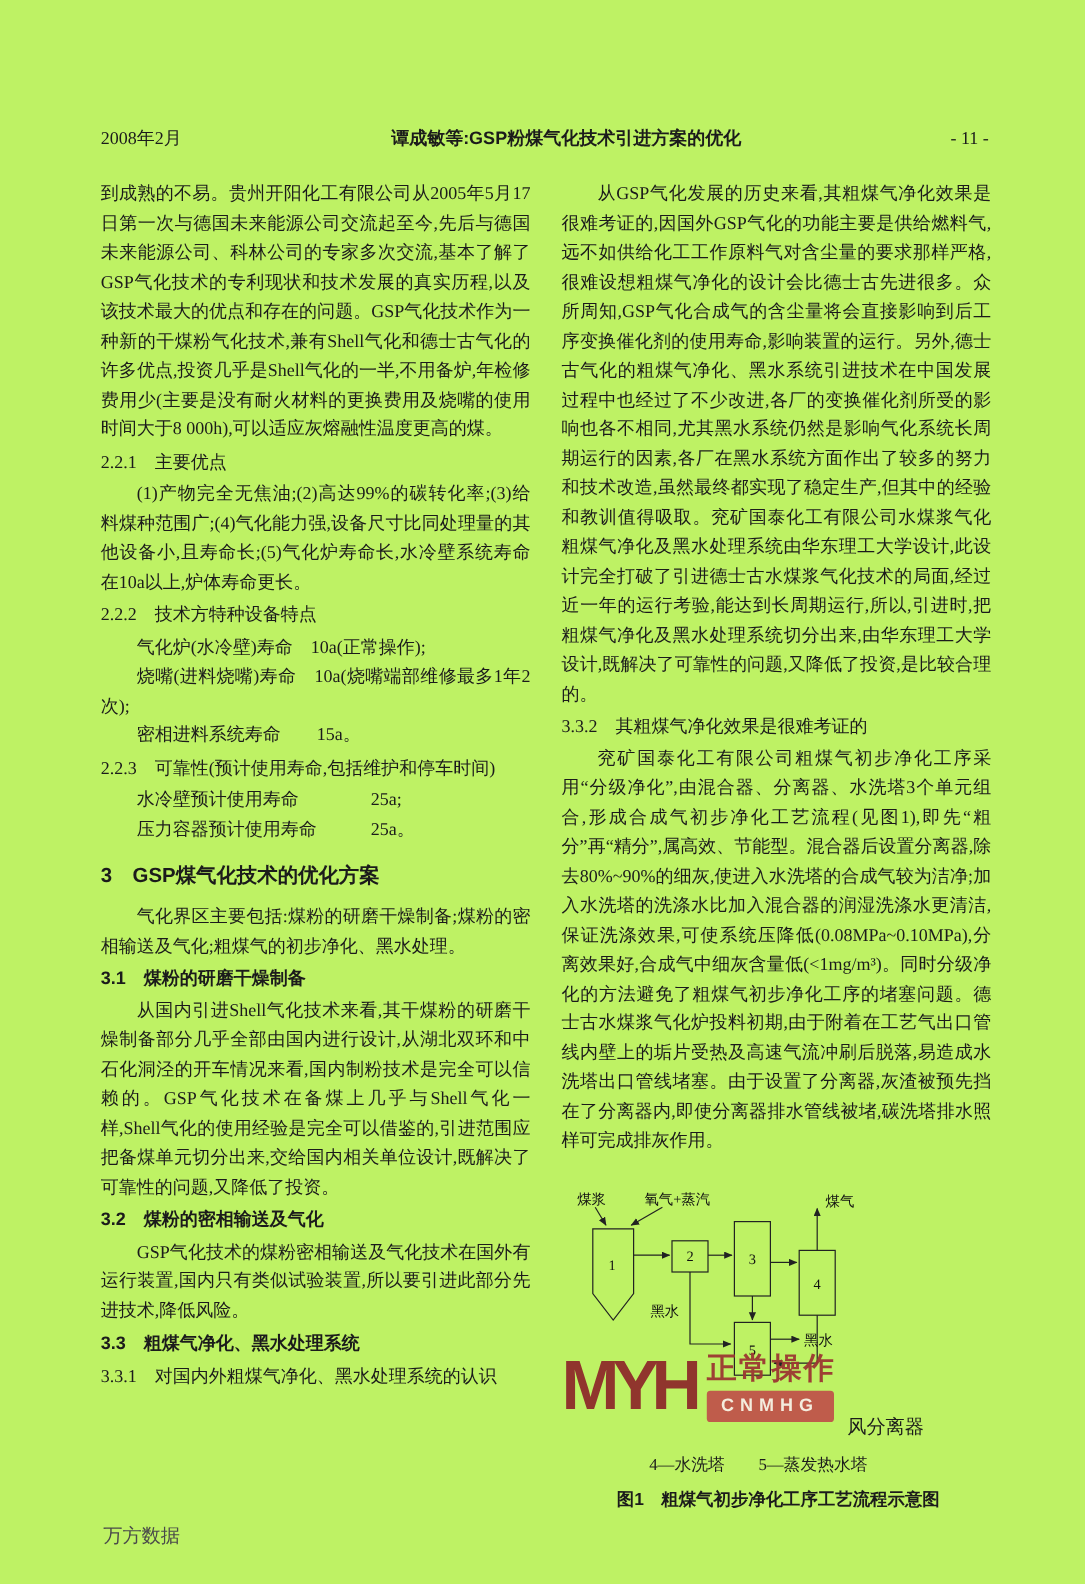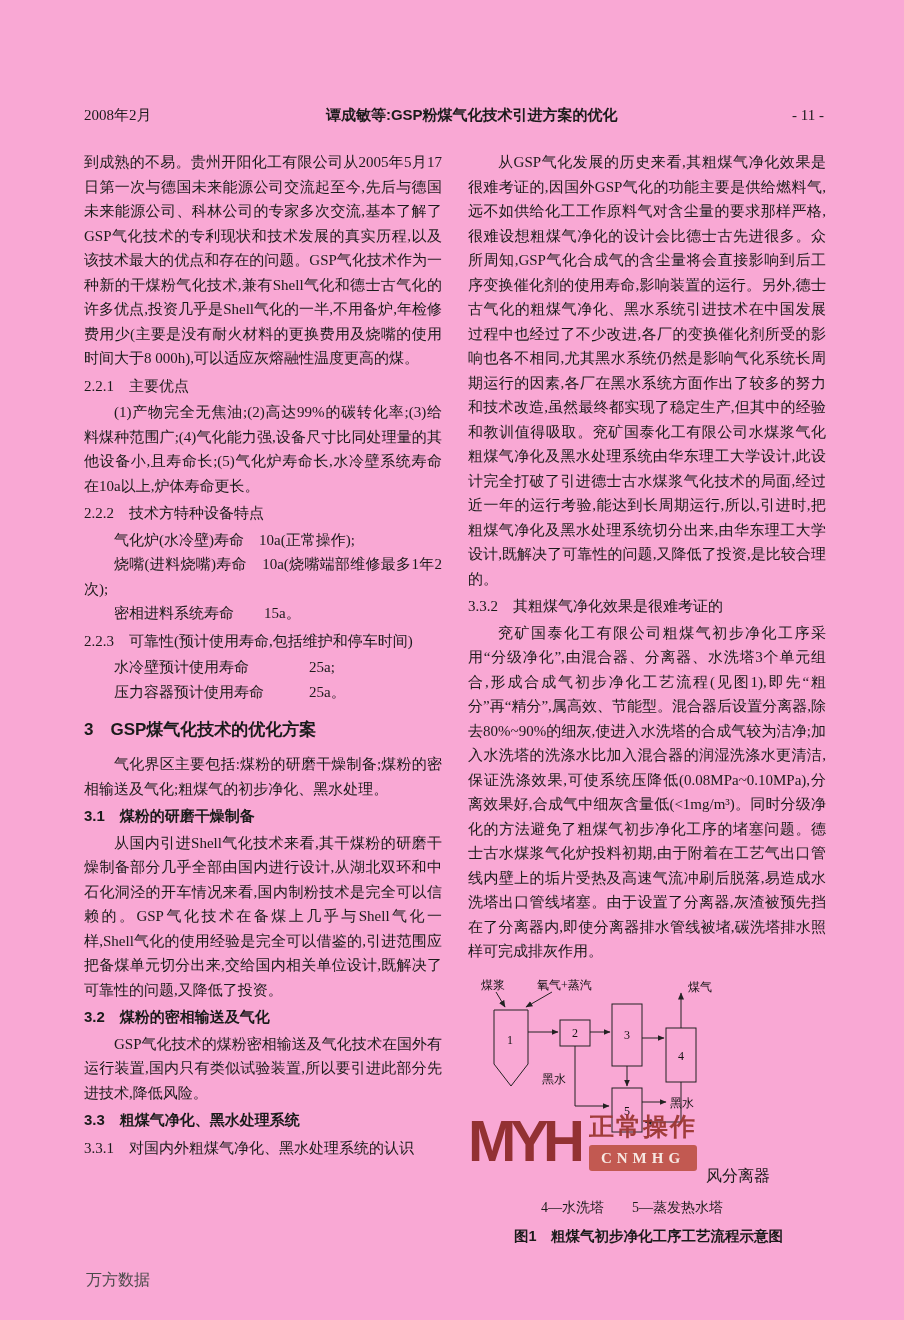--- a/index.html
+++ b/index.html
@@ -1,39 +1,39 @@
 <!DOCTYPE html>
 <html><head>
 <meta charset="utf-8">
 <style>
   html,body{margin:0;padding:0;background:#e9e7e3;}
-  .page{position:relative;width:904px;height:1320px;margin:0 auto;background:#f9a8d4;
+  .page{position:relative;width:904px;height:1320px;margin:0 auto;background:#bef264;
         font-family:"Liberation Serif","DejaVu Serif",serif;color:#1b1b1b;overflow:hidden;}
   .header{position:absolute;top:106px;left:84px;width:740px;display:flex;
           justify-content:space-between;align-items:baseline;font-size:15px;}
   .hdr-title{font-weight:bold;font-family:"Liberation Sans",sans-serif;}
   .cols{position:absolute;top:150px;left:84px;width:742px;display:flex;gap:26px;}
   .col{width:358px;font-size:15px;line-height:24.5px;text-align:justify;}
   .p{margin:0;text-indent:2em;}
   .cont{text-indent:0;}
   .h1{margin:13px 0 9px;font-weight:bold;font-size:17px;text-indent:0;
       font-family:"Liberation Sans",sans-serif;line-height:26px;}
   .h2{margin:3px 0 2px;font-weight:bold;text-indent:0;
       font-family:"Liberation Sans",sans-serif;font-size:15px;}
   .h3{margin:3px 0 2px;text-indent:0;}
   .spec{margin:0;text-indent:2em;}
-  .figure{position:relative;height:292px;margin-top:10px;}
+  .figure{position:relative;height:292px;margin-top:24px;}
   .diagram{position:absolute;left:12px;top:2px;}
   .diagram text{font-family:"Liberation Serif","DejaVu Serif",serif;}
   .watermark{position:absolute;left:0px;top:138px;display:flex;align-items:center;gap:10px;opacity:.95;}
   .wm-mark{font-family:"Liberation Sans",sans-serif;font-weight:bold;font-size:58px;line-height:1;
            color:#8e2b2b;letter-spacing:-6px;}
   .wm-right{display:flex;flex-direction:column;}
   .wm-brand{font-size:25px;color:#9c3732;font-weight:bold;letter-spacing:2px;line-height:1.2;}
-  .wm-code{margin-top:3px;background:#c0554a;color:#f7ece4;font-family:Liberation Serif, serif;
+  .wm-code{margin-top:3px;background:#c0554a;color:#f7ece4;font-family:Liberation Sans, sans-serif;
            font-weight:bold;font-size:15px;letter-spacing:5px;padding:1px 12px;border-radius:3px;
            width:max-content;}
   .legend-partial{position:absolute;left:238px;top:190px;font-size:16px;}
   .legend-line{position:absolute;left:73px;top:222px;font-size:14px;}
   .caption{position:absolute;left:46px;top:250px;font-size:14.5px;font-weight:bold;
            font-family:"Liberation Sans",sans-serif;}
   .footer{position:absolute;left:86px;top:1270px;font-size:16px;color:#4a4a4a;
           font-family:"Liberation Sans",sans-serif;}
 </style>
 </head>

